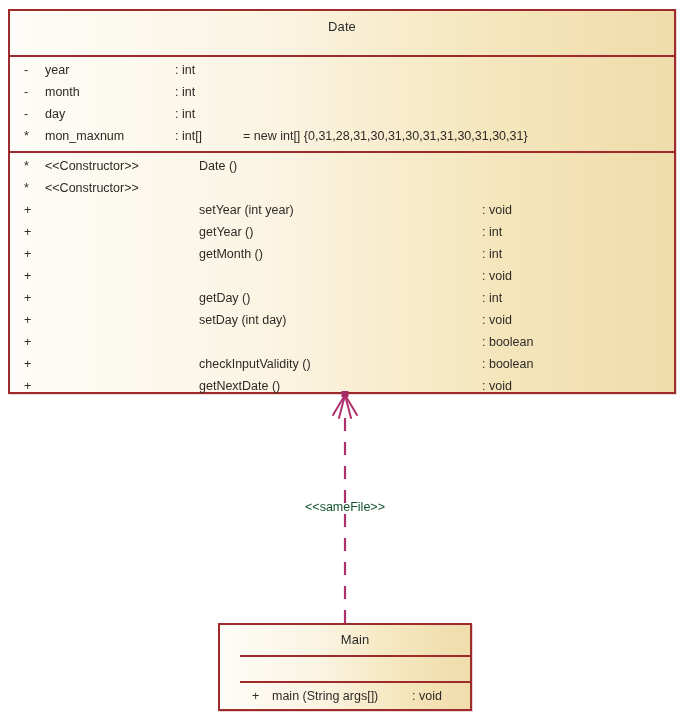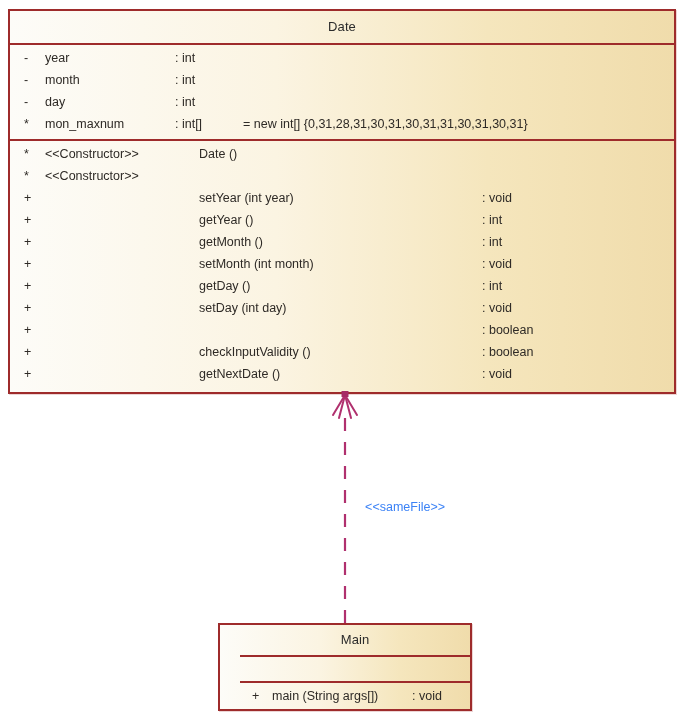--- a/index.html
+++ b/index.html
@@ -86,33 +86,33 @@
   #dependency {
     position: absolute;
     left: 0; top: 0;
     width: 689px;
     height: 714px;
     pointer-events: none;
   }
   .dep-label {
     position: absolute;
     font-size: 12.5px;
-    color: #3b82f6;
+    color: #14532d;
     white-space: nowrap;
-    text-align: right;
+    text-align: center;
   }
 </style>
 </head>
 <body>
 
 <div id="canvas">
 
   <div class="uml-class" id="date-class" style="left:8px; top:9px; width:668px; height:385px;">
 
-    <div class="uml-compartment" style="height:32px;">
+    <div class="uml-compartment" style="height:44px;">
       <div class="uml-title" style="line-height:32px;">Date</div>
     </div>
 
     <div class="uml-compartment" id="date-attributes" style="height:96px; padding-top:2px;">
         <div class="member-row">
           <span class="col attr-vis">-</span>
           <span class="col attr-name">year</span>
           <span class="col attr-type">: int</span>
         </div>
         <div class="member-row">
@@ -153,21 +153,20 @@
           <span class="col meth-name">getYear ()</span>
           <span class="col meth-ret">: int</span>
         </div>
         <div class="member-row">
           <span class="col meth-vis">+</span>
           <span class="col meth-name">getMonth ()</span>
           <span class="col meth-ret">: int</span>
         </div>
         <div class="member-row">
           <span class="col meth-vis">+</span>
-          <span class="col meth-name">setMonth (int month)</span>
           <span class="col meth-ret">: void</span>
         </div>
         <div class="member-row">
           <span class="col meth-vis">+</span>
           <span class="col meth-name">getDay ()</span>
           <span class="col meth-ret">: int</span>
         </div>
         <div class="member-row">
           <span class="col meth-vis">+</span>
           <span class="col meth-name">setDay (int day)</span>

